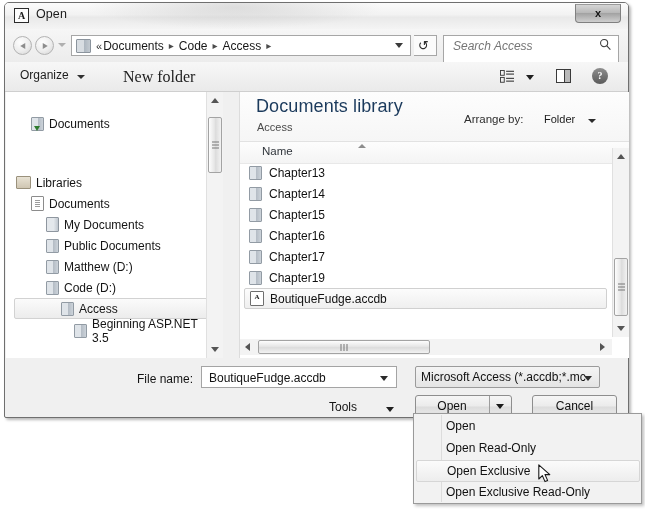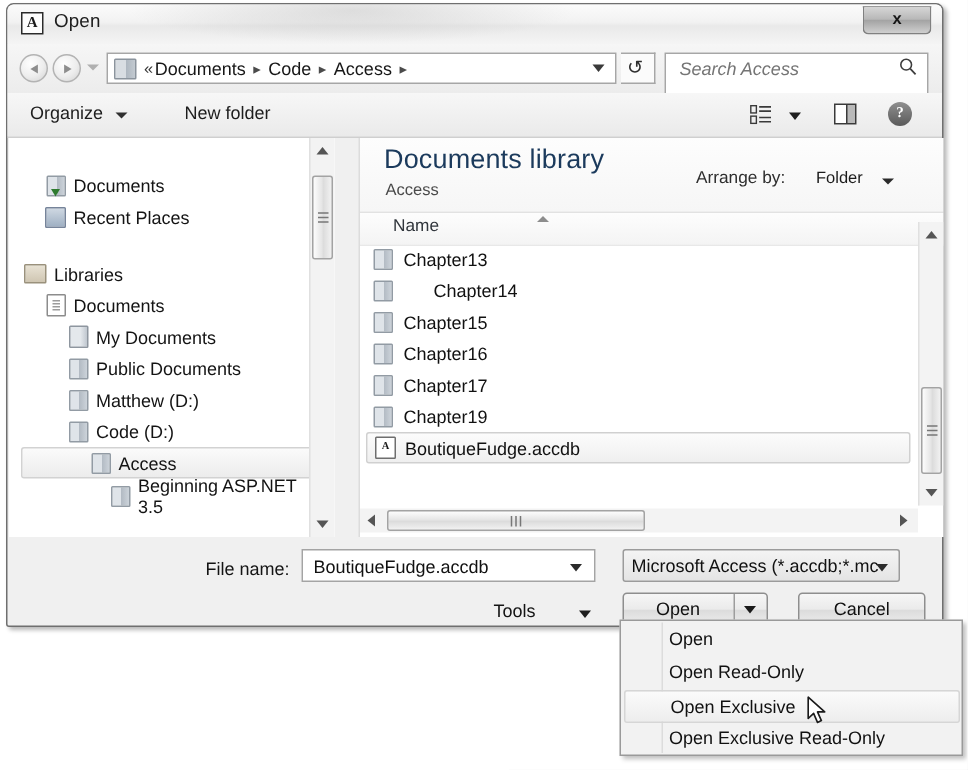--- a/index.html
+++ b/index.html
@@ -197,21 +197,21 @@
   }
   #organize-caret {
     position: absolute; left: 72px; top: 13px;
     width: 0; height: 0;
     border-left: 4px solid transparent;
     border-right: 4px solid transparent;
     border-top: 4.5px solid #303030;
   }
   #new-folder-button {
     position: absolute; left: 118px; top: 6px;
-    font-size: 12px; color: #1d1d1d; cursor: pointer;
+    font-size: 16px; color: #1d1d1d; cursor: pointer; font-family: Liberation Serif, serif;
   }
   #view-icon {
     position: absolute; left: 495px; top: 8px;
     width: 15px; height: 13px; cursor: pointer;
   }
   #view-caret {
     position: absolute; left: 521px; top: 13px;
     width: 0; height: 0;
     border-left: 4.5px solid transparent;
     border-right: 4.5px solid transparent;
@@ -683,24 +683,20 @@
     <span id="view-caret"></span>
     <span id="preview-pane-icon"></span>
     <span id="help-icon">?</span>
   </div>
 
   <div id="nav-pane">
     <div class="nav-item" style="top:21px;left:23px;width:182px;">
       <span class="nav-icon icon-download"></span>
       <span>Documents</span>
     </div>
-    <div class="nav-item" style="top:42px;left:23px;width:182px;">
-      <span class="nav-icon icon-recent"></span>
-      <span>Recent Places</span>
-    </div>
     <div class="nav-item" style="top:80px;left:9px;width:196px;">
       <span class="nav-icon icon-folder-open"></span>
       <span>Libraries</span>
     </div>
     <div class="nav-item" style="top:101px;left:23px;width:182px;">
       <span class="nav-icon icon-doc"></span>
       <span>Documents</span>
     </div>
     <div class="nav-item" style="top:122px;left:38px;width:167px;">
       <span class="nav-icon icon-mydocs"></span>
@@ -754,21 +750,21 @@
     <div id="column-header">
       <span id="column-name">Name</span>
       <span id="sort-indicator"></span>
     </div>
 
     <div id="file-list">
       <div class="file-row" style="top:0px;">
         <span class="file-icon-folder"></span>
         <span>Chapter13</span>
       </div>
-      <div class="file-row" style="top:21px;gap:20px;">
+      <div class="file-row" style="top:21px;">
         <span class="file-icon-folder"></span>
         <span>Chapter14</span>
       </div>
       <div class="file-row" style="top:42px;">
         <span class="file-icon-folder"></span>
         <span>Chapter15</span>
       </div>
       <div class="file-row" style="top:63px;">
         <span class="file-icon-folder"></span>
         <span>Chapter16</span>

